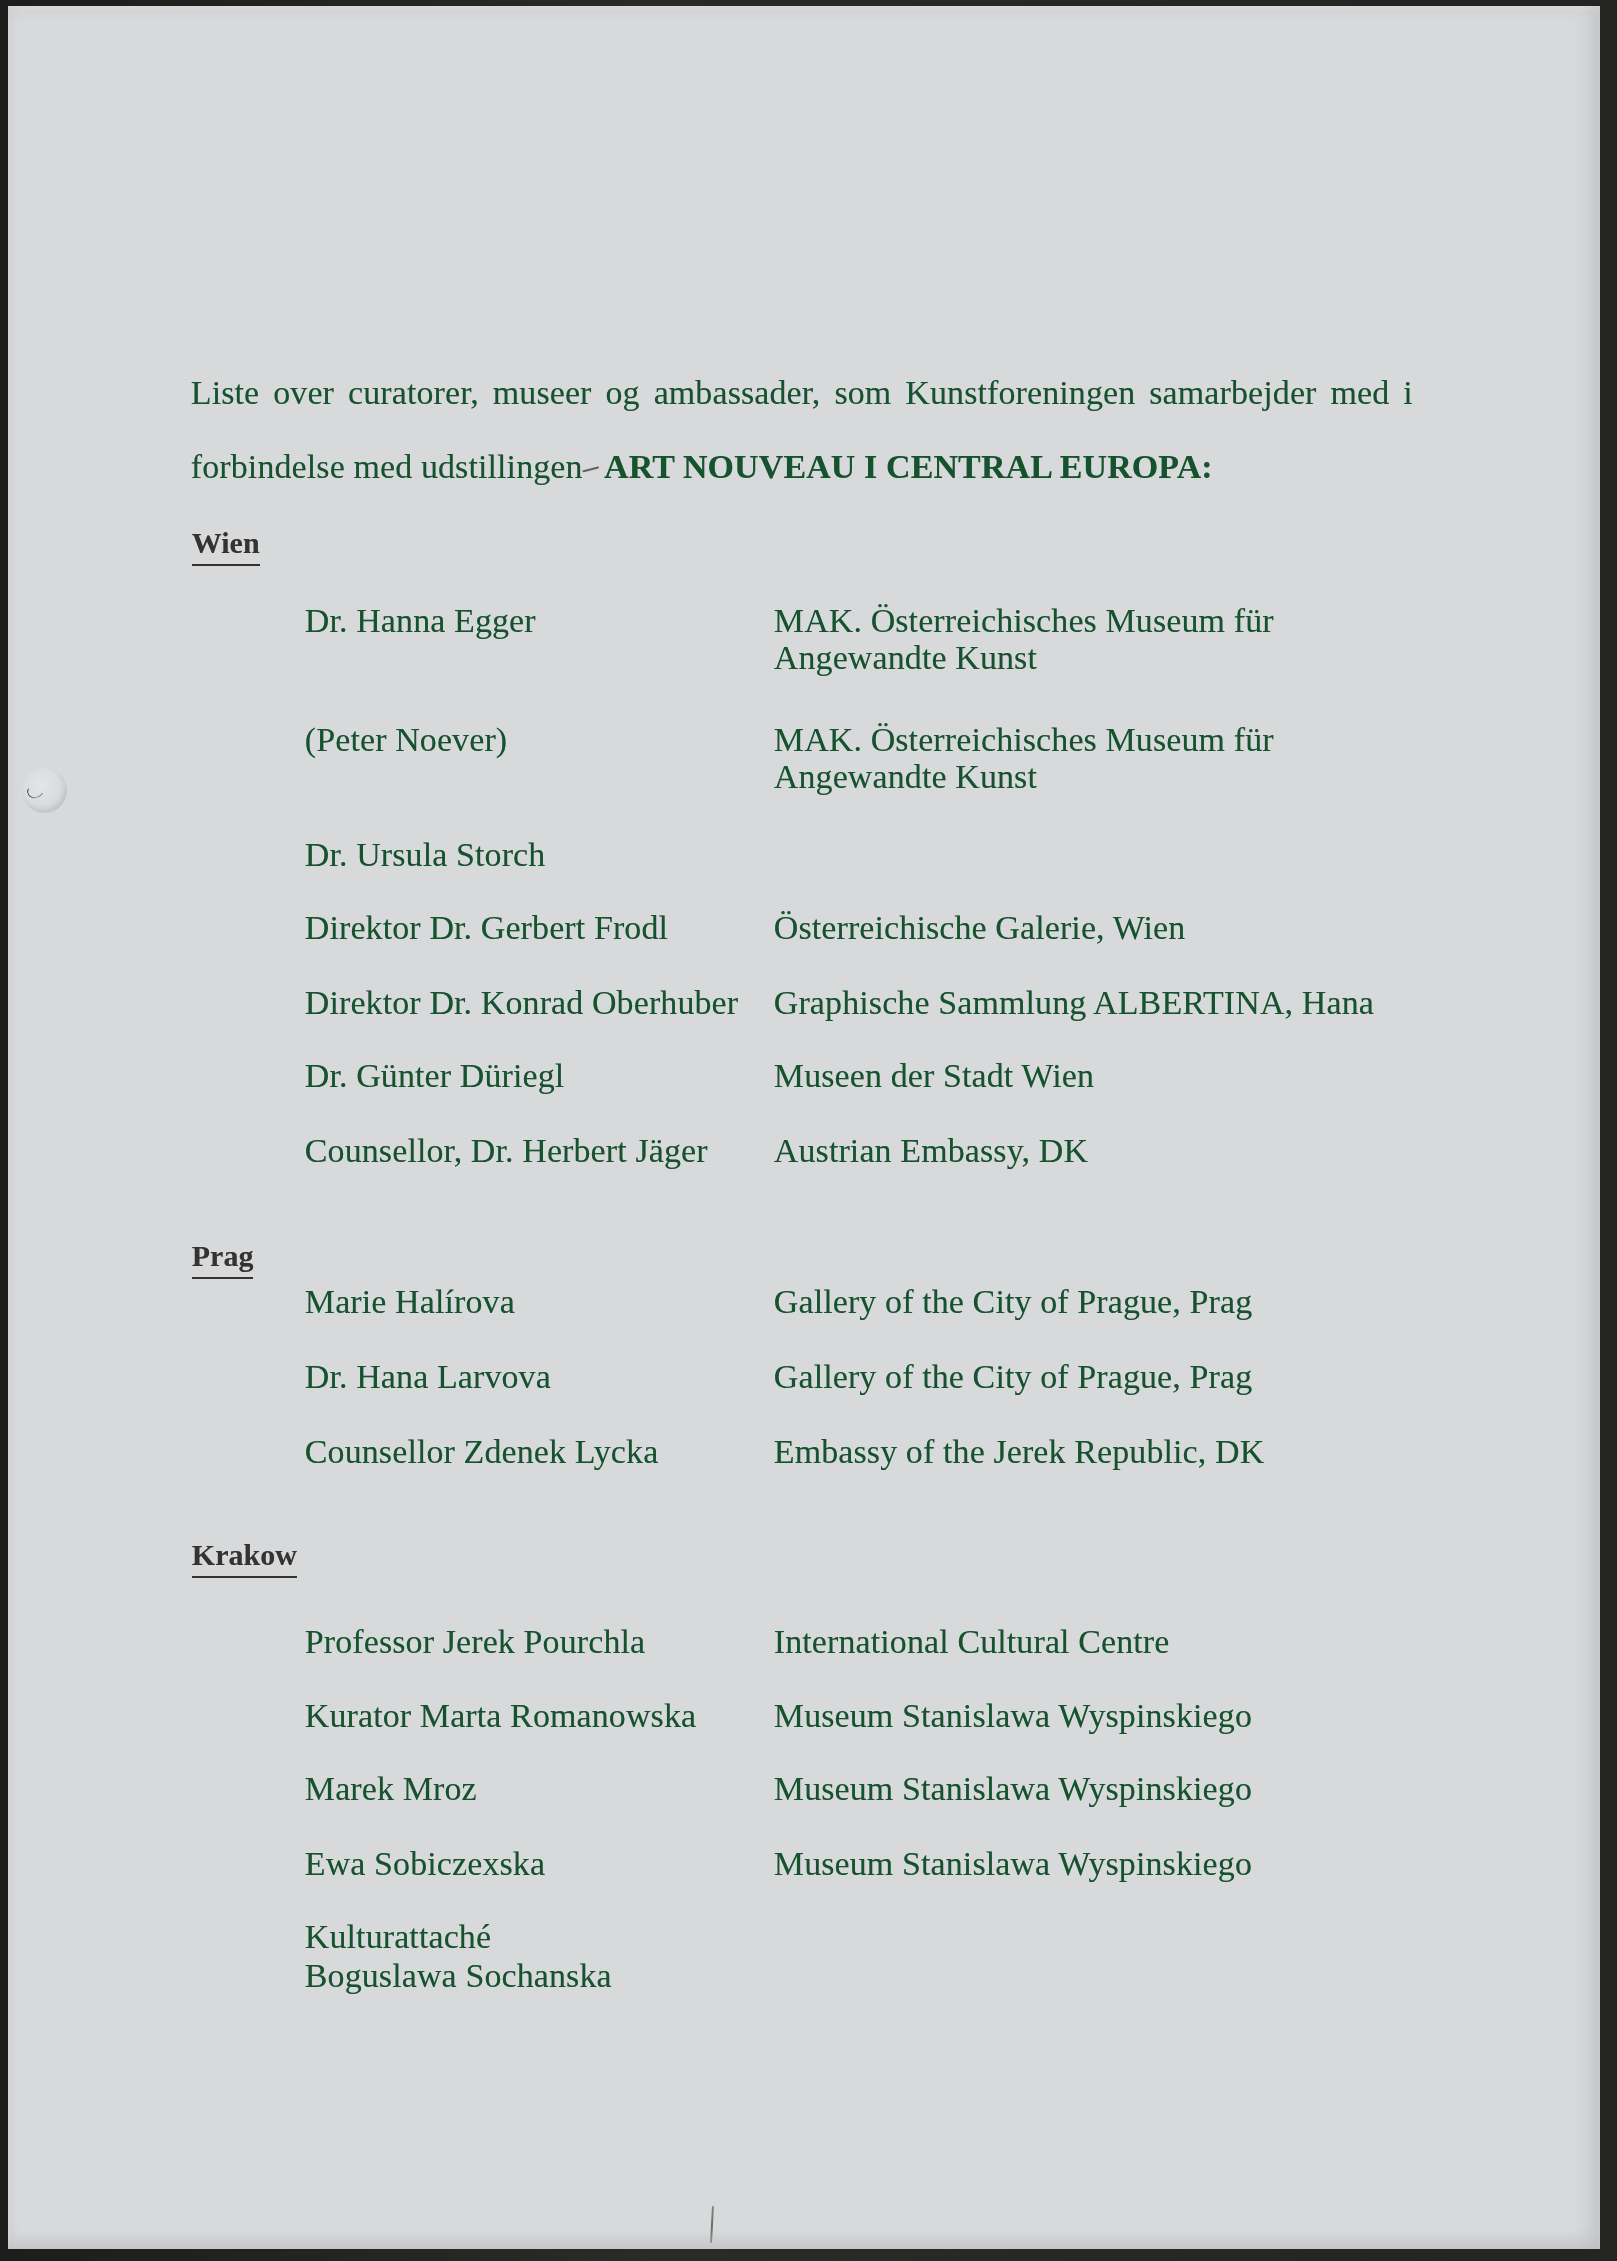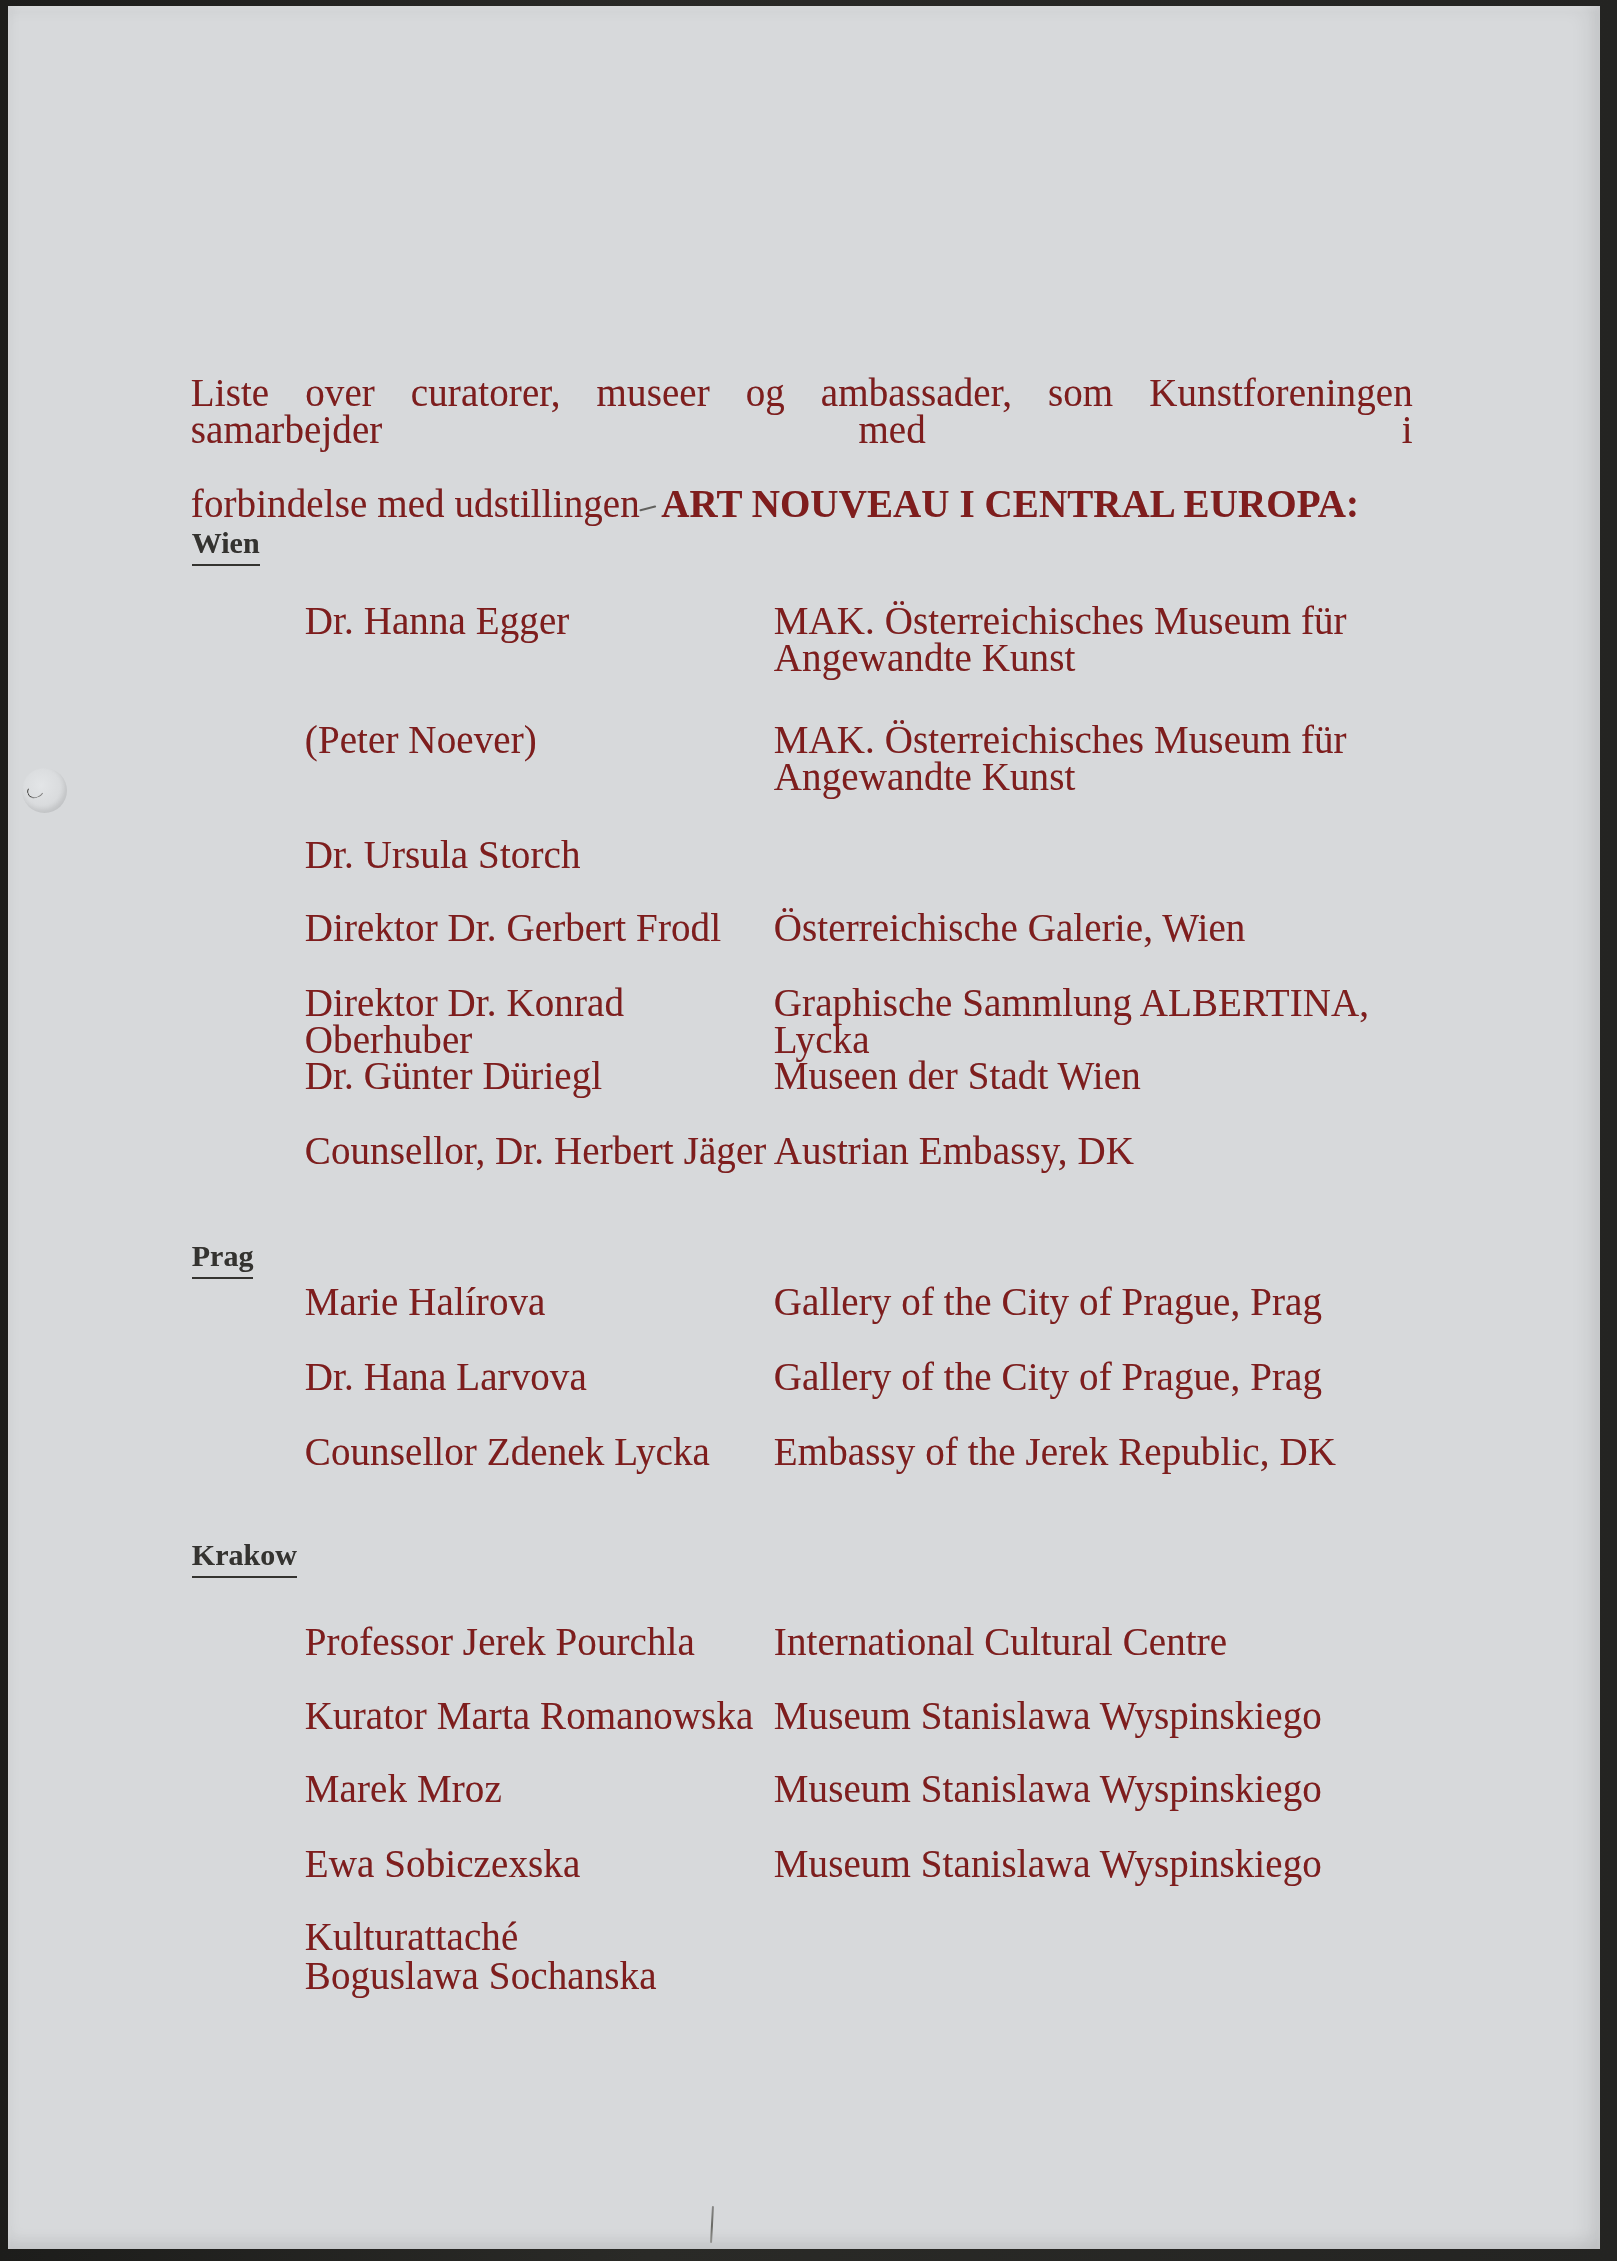--- a/index.html
+++ b/index.html
@@ -24,23 +24,23 @@
     height: 2243px;
     background: #d7d9db;
     box-shadow: inset -11.7px 0 19.4px rgba(0,0,0,0.07),
                 inset 0 -8.7px 14.6px rgba(0,0,0,0.06),
                 inset 0 2.9px 5.8px rgba(255,255,255,0.25);
     color: #343330;
   }
   
   .abs { position: absolute; }
   .txt {
-    font-size: 39px;
+    font-size: 34px;
     line-height: 37px;
-    color: #7f1d1d;
+    color: #14532d;
     letter-spacing: 0.1px;
     text-shadow: 0 0 0.5px rgba(52,51,48,0.35);
     white-space: pre-line;
   }
   .intro {
     left: 183px;  
     top: 331px;   
     width: 1222px;
   }
   .intro-line1 {
@@ -130,21 +130,21 @@
 
   <div class="abs txt name-col" style="top:715px;">(Peter Noever)</div>
   <div class="abs txt org-col" style="top:715px;">MAK. Österreichisches Museum für Angewandte Kunst</div>
 
   <div class="abs txt name-col" style="top:830px;">Dr. Ursula Storch</div>
 
   <div class="abs txt name-col" style="top:903px;">Direktor Dr. Gerbert Frodl</div>
   <div class="abs txt org-col" style="top:903px;">Österreichische Galerie, Wien</div>
 
   <div class="abs txt name-col" style="top:978px;">Direktor Dr. Konrad Oberhuber</div>
-  <div class="abs txt org-col" style="top:978px;">Graphische Sammlung ALBERTINA, Lycka</div>
+  <div class="abs txt org-col" style="top:978px;">Graphische Sammlung ALBERTINA, Hana</div>
 
   <div class="abs txt org-col" style="top:1051px;">Museen der Stadt Wien</div>
   <div class="abs txt name-col" style="top:1051px;">Dr. Günter Düriegl</div>
 
   <div class="abs txt name-col" style="top:1126px;">Counsellor, Dr. Herbert Jäger</div>
   <div class="abs txt org-col" style="top:1126px;">Austrian Embassy, DK</div>
 
   <div class="abs heading head-col" style="top:1231px;">
     <span class="underline">Prag</span>
   </div>

